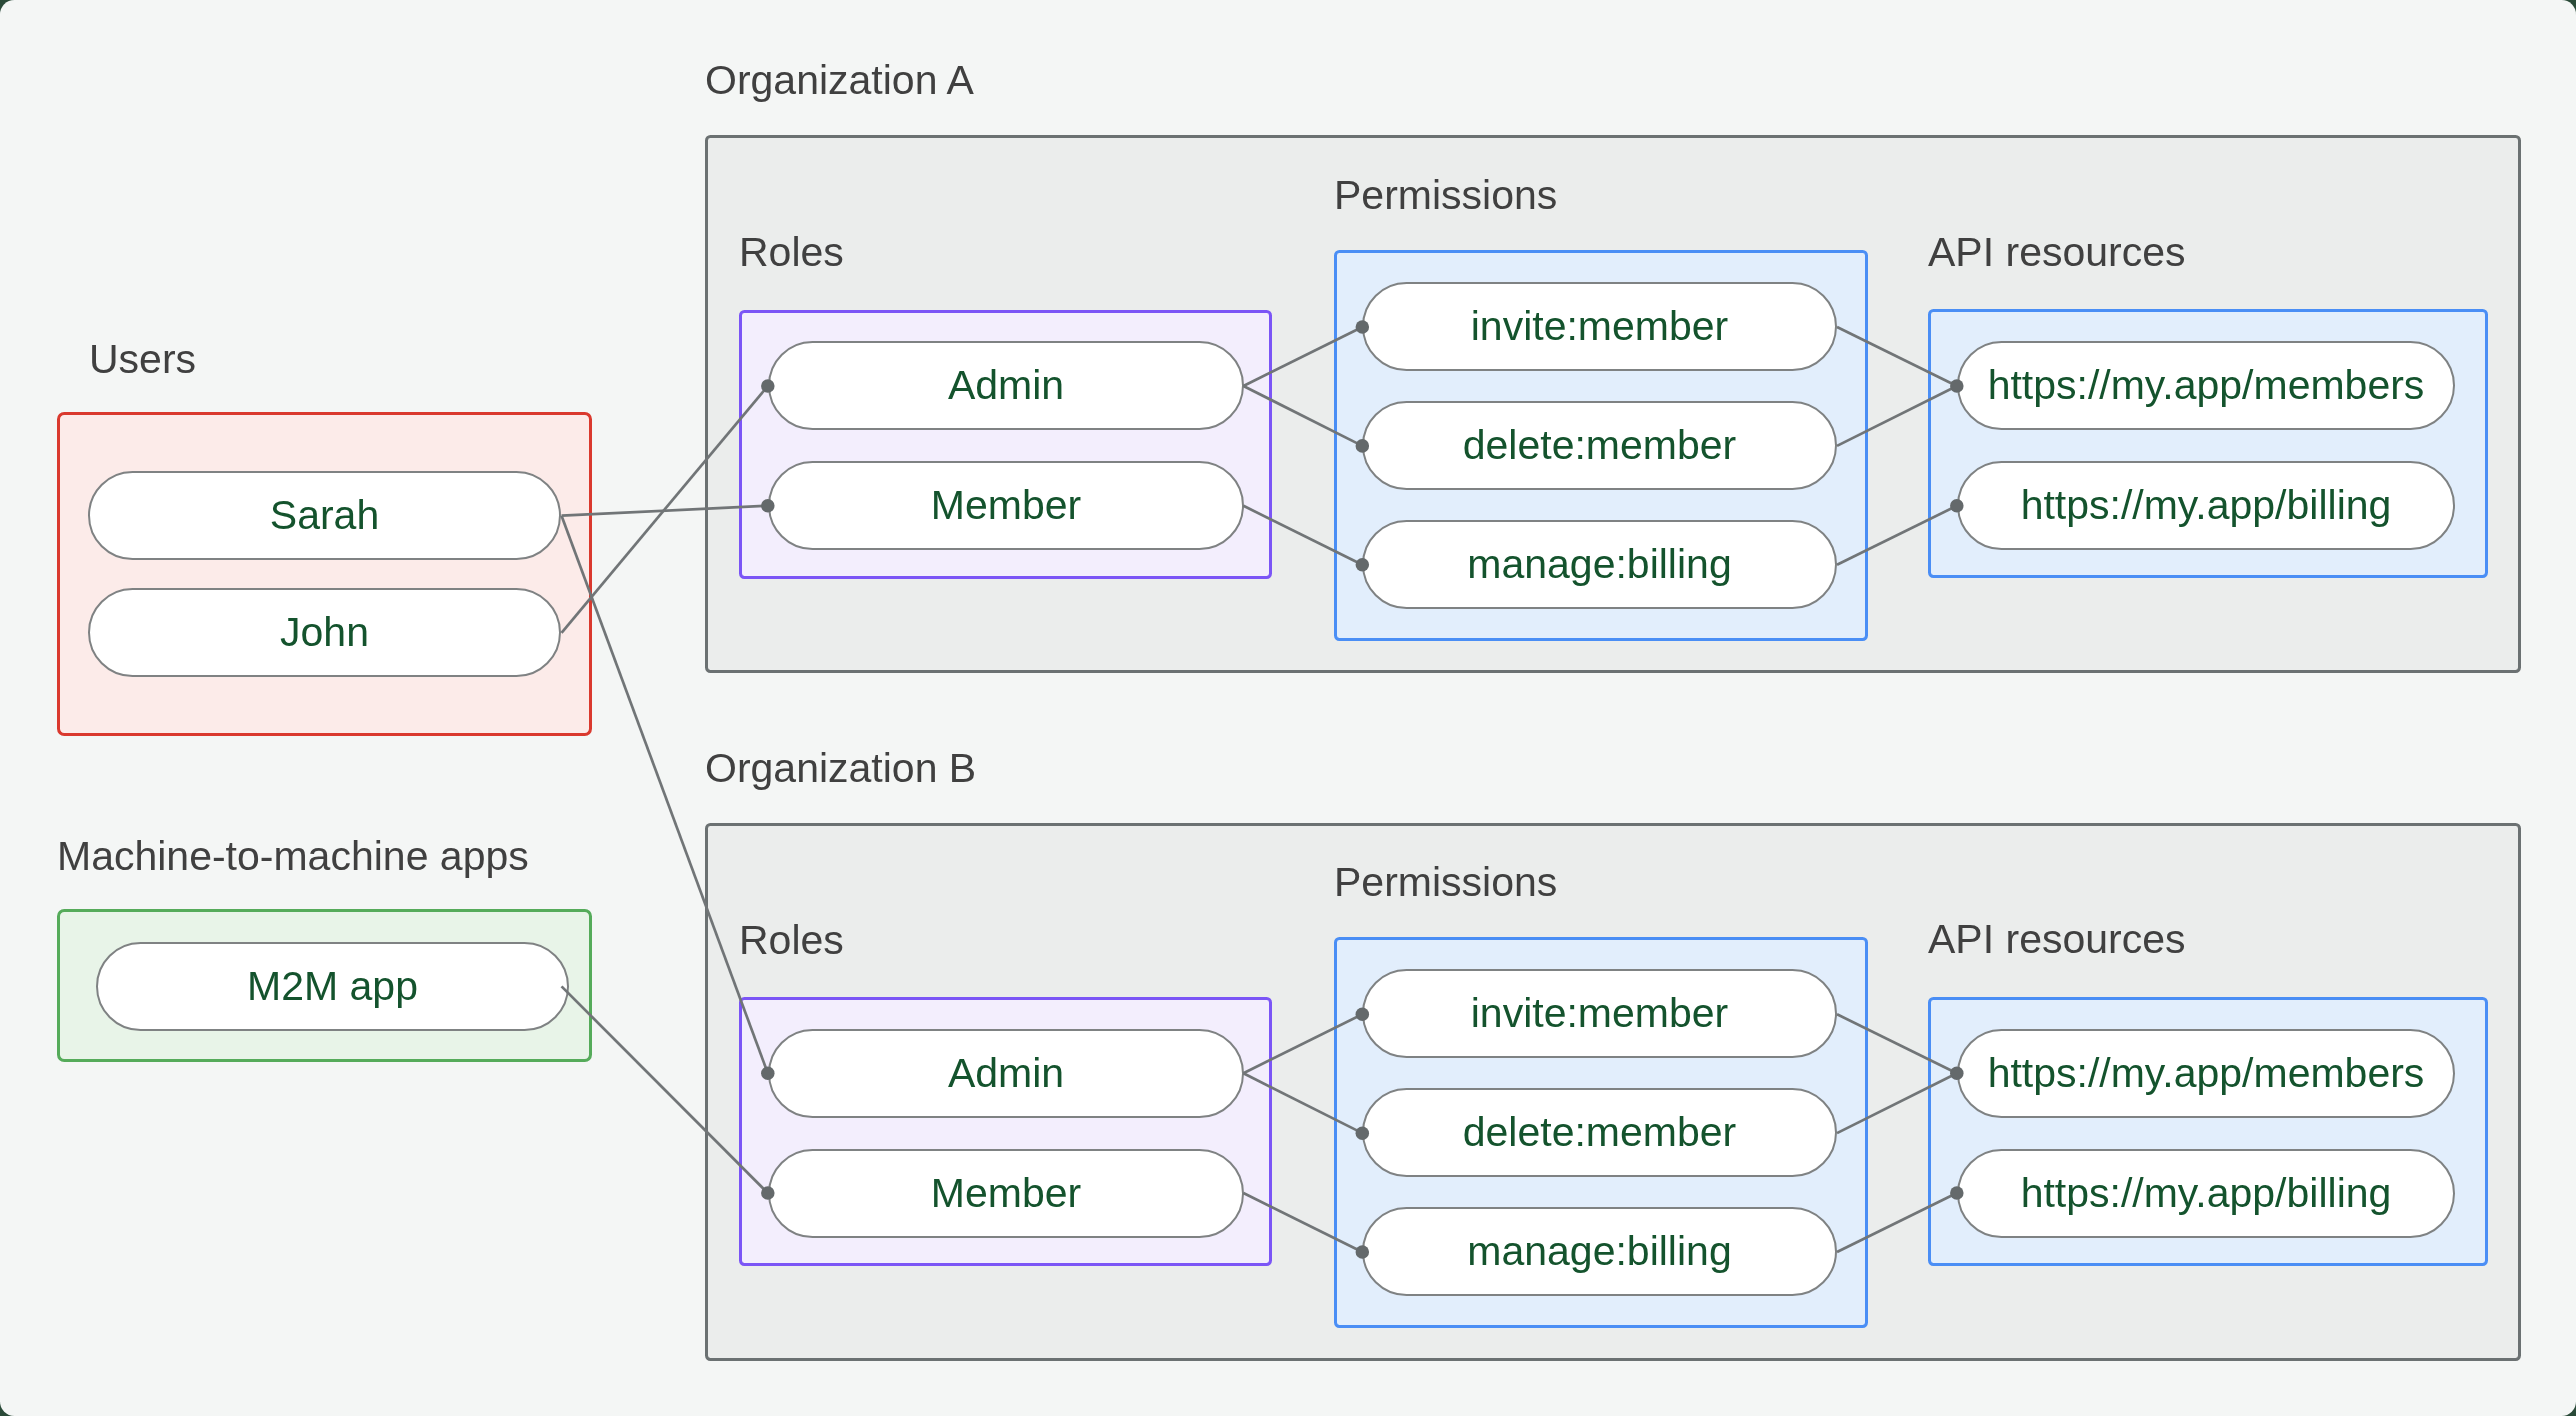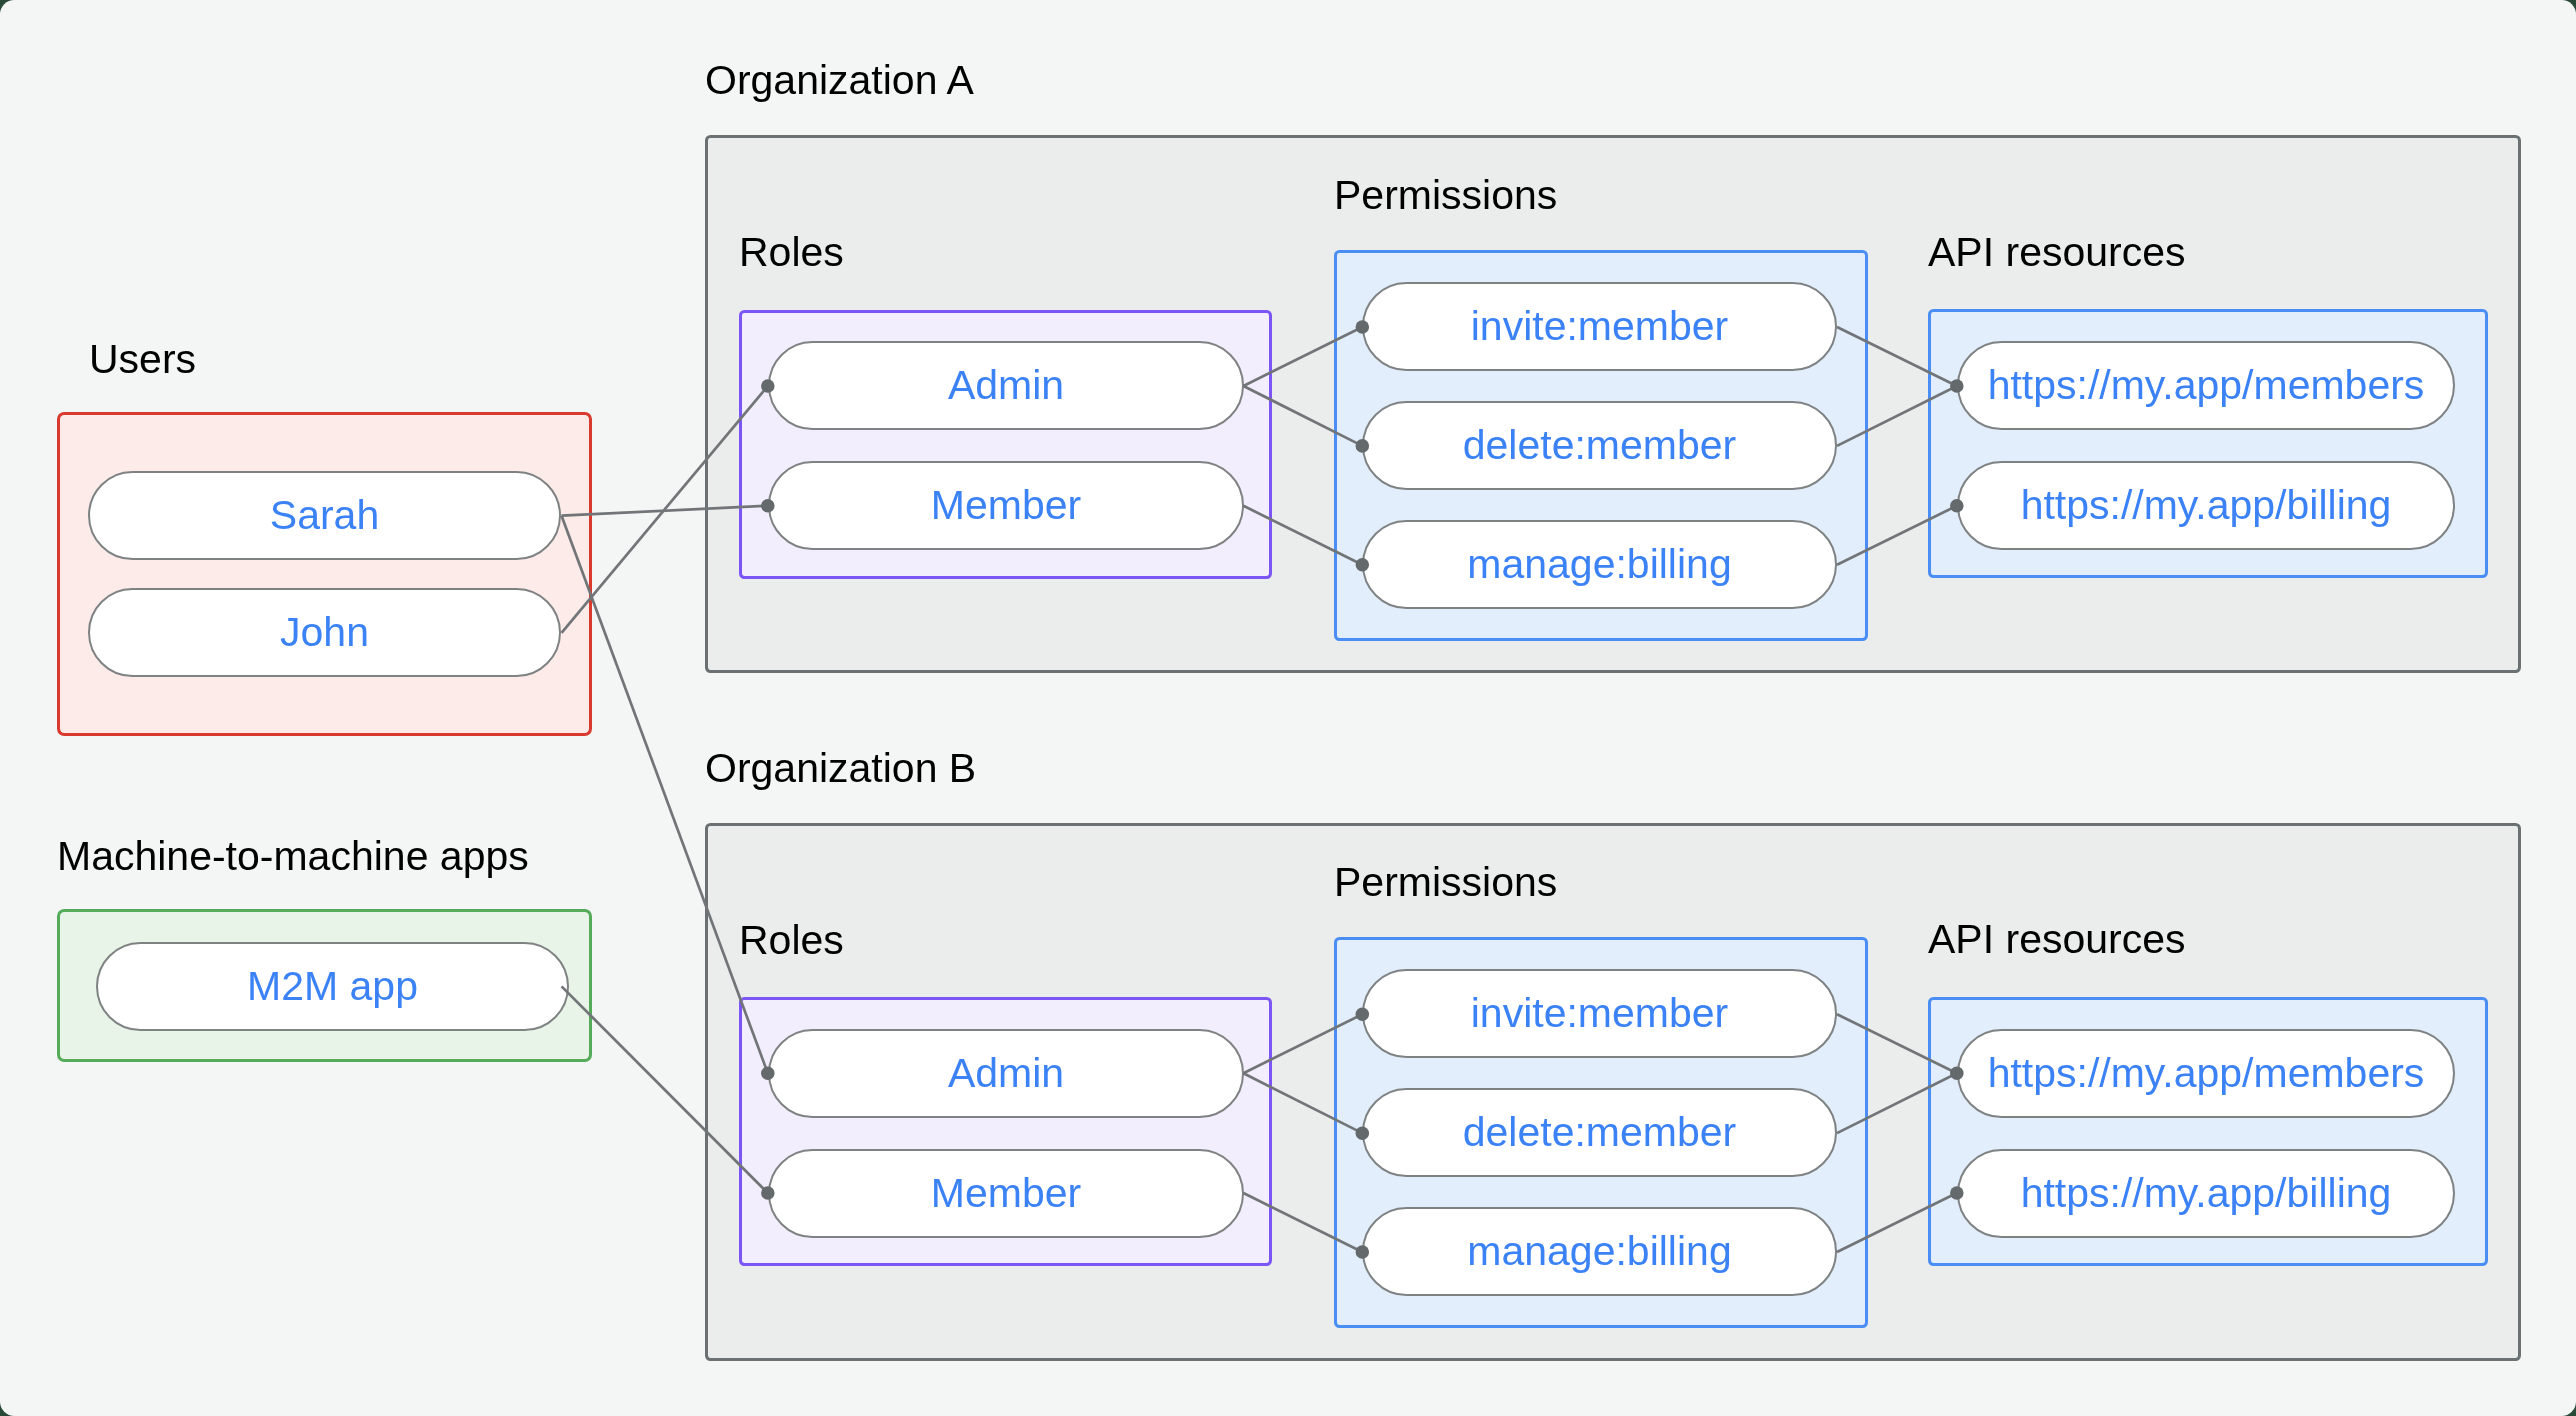--- a/index.html
+++ b/index.html
@@ -7,22 +7,22 @@
   .screen{position:relative;width:2576px;height:1416px;background:#f4f6f5;border-radius:14.4px;overflow:hidden;}
   .box{position:absolute;box-sizing:border-box;border-radius:7.2px;}
   .org-box{background:#ebedec;border:3.6px solid #6b7172;border-radius:5.4px;z-index:1;}
   .users-box{background:#fcebe9;border:3.6px solid #da392e;z-index:2;}
   .m2m-box{background:#e8f4e8;border:3.6px solid #55ab5a;z-index:2;}
   .roles-box{background:#f3eefd;border:3.6px solid #7b55f6;border-radius:5.4px;z-index:2;}
   .perm-box{background:#e2eefc;border:3.6px solid #4a8ef5;border-radius:5.4px;z-index:2;}
   .api-box{background:#e2eefc;border:3.6px solid #4a8ef5;border-radius:5.4px;z-index:2;}
   .pill{position:absolute;box-sizing:border-box;height:89px;background:#ffffff;border:2.7px solid #7f8283;
         border-radius:45px;display:flex;align-items:center;justify-content:center;
-        font-size:41px;color:#3b82f6;z-index:3;white-space:nowrap;}
-  .lbl{position:absolute;font-size:41px;line-height:41px;color:#000000;z-index:2;white-space:nowrap;}
+        font-size:41px;color:#14532d;z-index:3;white-space:nowrap;}
+  .lbl{position:absolute;font-size:41px;line-height:41px;color:#404040;z-index:2;white-space:nowrap;}
   svg.edges{position:absolute;left:0;top:0;width:2576px;height:1416px;z-index:4;pointer-events:none;}
   svg.edges line{stroke:#717577;stroke-width:3;}
   svg.edges circle{fill:#64696b;}
 </style>
 </head>
 <body>
 
 <div class="screen">
 
   <div class="lbl" style="left:49px;top:339px;margin-left:40px;">Users</div>

